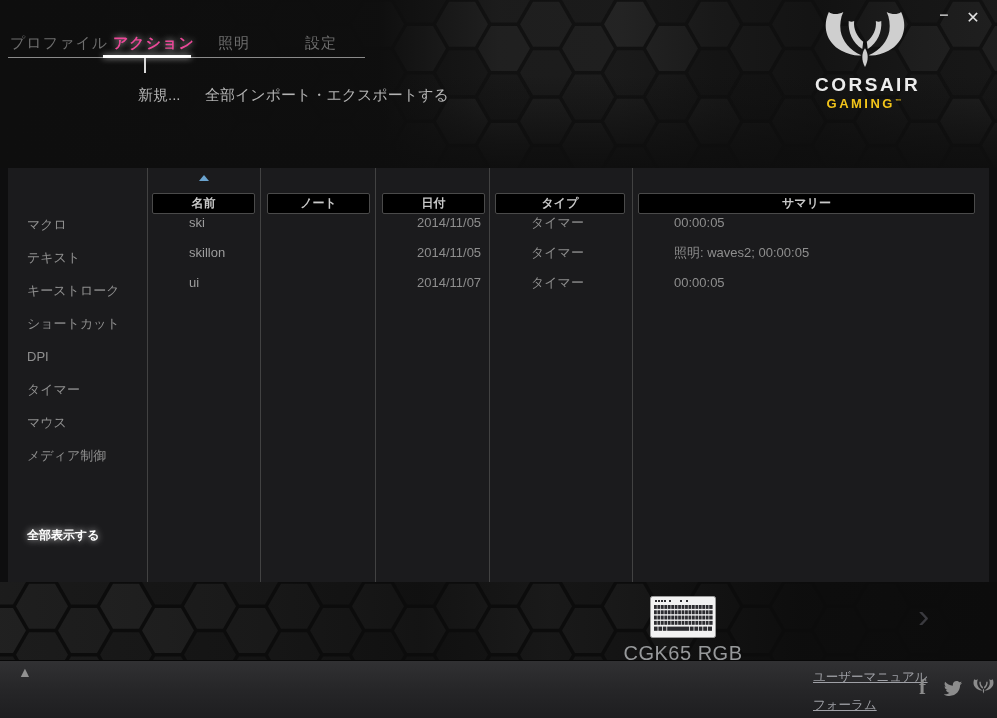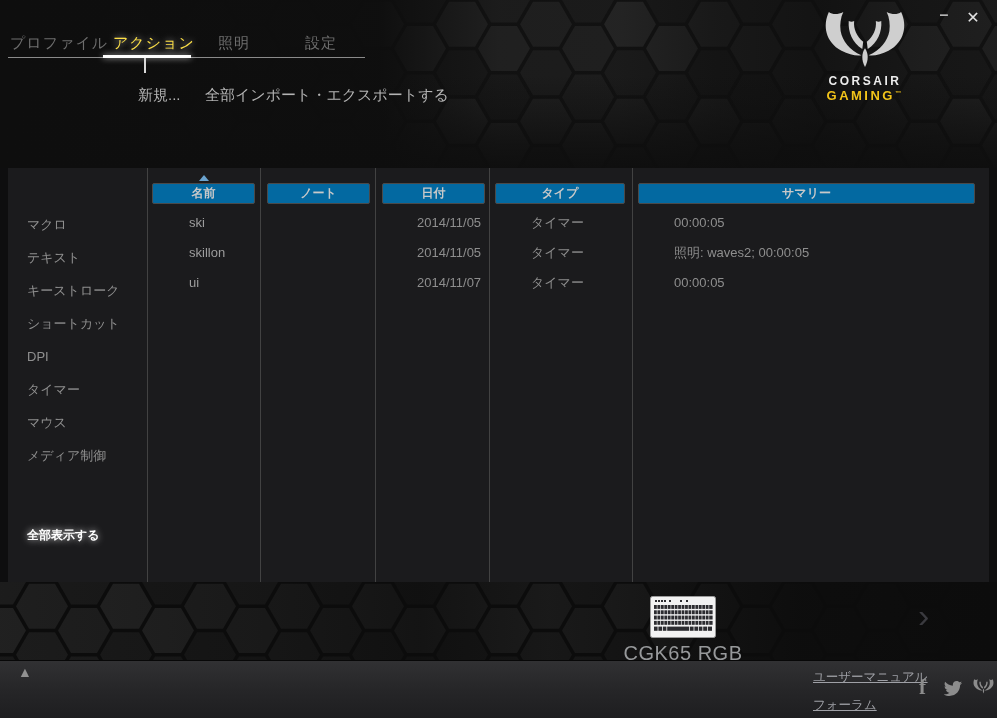--- a/index.html
+++ b/index.html
@@ -9,43 +9,43 @@
 
   
   .header { position:absolute; top:0; left:0; width:997px; height:168px; background:#121212; overflow:hidden; }
   .hex-svg { position:absolute; top:0; left:0; }
   .header-shade { position:absolute; inset:0;
     background:
       linear-gradient(180deg, rgba(14,14,14,0) 0%, rgba(14,14,14,0) 45%, rgba(14,14,14,0.75) 85%, rgba(14,14,14,0.95) 100%),
       linear-gradient(90deg, rgba(14,14,14,1) 0%, rgba(14,14,14,0.97) 38%, rgba(14,14,14,0.15) 50%, rgba(14,14,14,0.1) 62%, rgba(14,14,14,0.5) 72%, rgba(14,14,14,0.7) 82%, rgba(14,14,14,0.35) 92%, rgba(14,14,14,0.2) 100%);
   }
   .tab { position:absolute; top:34px; font-size:15px; color:#6d6d6d; cursor:pointer; letter-spacing:1px; }
-  .tab.active { color:#fde047; font-weight:normal; text-shadow:0 0 7px rgba(255,255,255,0.75); }
+  .tab.active { color:#ec4899; font-weight:bold; text-shadow:0 0 7px rgba(255,255,255,0.75); }
   .tab-line { position:absolute; left:8px; top:57px; width:357px; height:1px; background:#8a8a8a; }
   .tab-underline { position:absolute; left:103px; top:55px; width:88px; height:3px; background:#ffffff; box-shadow:0 0 6px rgba(255,255,255,0.7); }
   .tab-tick { position:absolute; left:144px; top:58px; width:2px; height:15px; background:#d8d8d8; }
   .submenu-item { position:absolute; top:86px; font-size:15px; color:#b4b4b4; cursor:pointer; }
 
   .logo { position:absolute; left:815px; top:12px; width:100px; text-align:center; }
-  .logo-name { font-size:12px; font-weight:bold; letter-spacing:2.5px; color:#ececec; margin-top:2px; }
+  .logo-name { font-size:19px; font-weight:bold; letter-spacing:2.5px; color:#ececec; margin-top:2px; }
   .logo-sub { font-size:13px; font-weight:bold; letter-spacing:2.5px; color:#f2c41a; }
   .logo-tm { font-size:6px; vertical-align:super; }
 
   .win-btn { position:absolute; top:8px; font-size:16px; color:#b5b5b5; cursor:pointer; width:20px; text-align:center; }
   .win-min { left:934px; top:6px; font-weight:bold; }
   .win-close { left:963px; color:#e0e0e0; font-weight:bold; }
 
   
   .main { position:absolute; top:168px; left:8px; width:981px; height:414px; background:#1b1b1d; }
   .vdiv { position:absolute; top:0; bottom:0; width:1px; background:#424242; }
 
   .sidebar-item { position:absolute; left:19px; height:33px; line-height:33px; font-size:13px; color:#8f8f8f; cursor:pointer; white-space:nowrap; }
   .show-all { position:absolute; left:19px; top:352px; height:30px; line-height:30px; font-size:12px; font-weight:bold; color:#ffffff; text-shadow:0 0 7px rgba(255,255,255,0.8); cursor:pointer; white-space:nowrap; }
 
-  .hbox { position:absolute; top:15px; height:21px; line-height:19px; background:#0369a1; border:1px solid #4a4a4a; border-radius:2px; text-align:center; font-size:12px; font-weight:bold; color:#c9c9c9; cursor:pointer; }
+  .hbox { position:absolute; top:25px; height:21px; line-height:19px; background:#000000; border:1px solid #4a4a4a; border-radius:2px; text-align:center; font-size:12px; font-weight:bold; color:#c9c9c9; cursor:pointer; }
   .hb1{ left:144px; width:103px; } .hb2{ left:259px; width:103px; } .hb3{ left:374px; width:103px; }
   .hb4{ left:487px; width:130px; } .hb5{ left:630px; width:337px; }
   .sort-arrow { position:absolute; left:191px; top:7px; width:0; height:0; border-left:5px solid transparent; border-right:5px solid transparent; border-bottom:6px solid #6aa3cf; }
 
   .rows { position:absolute; left:139px; right:0; top:40px;margin-left:32px; }
   .trow { display:flex; height:30px; line-height:30px; cursor:pointer; }
   .tc { padding-left:10px; font-size:13px; color:#8e8e8e; white-space:nowrap; overflow:hidden; }
   .c1 { width:113px; color:#9d9d9d; } .c2 { width:115px; } .c3 { width:114px; } .c4 { width:143px; } .c5 { flex:1; }
 
   

